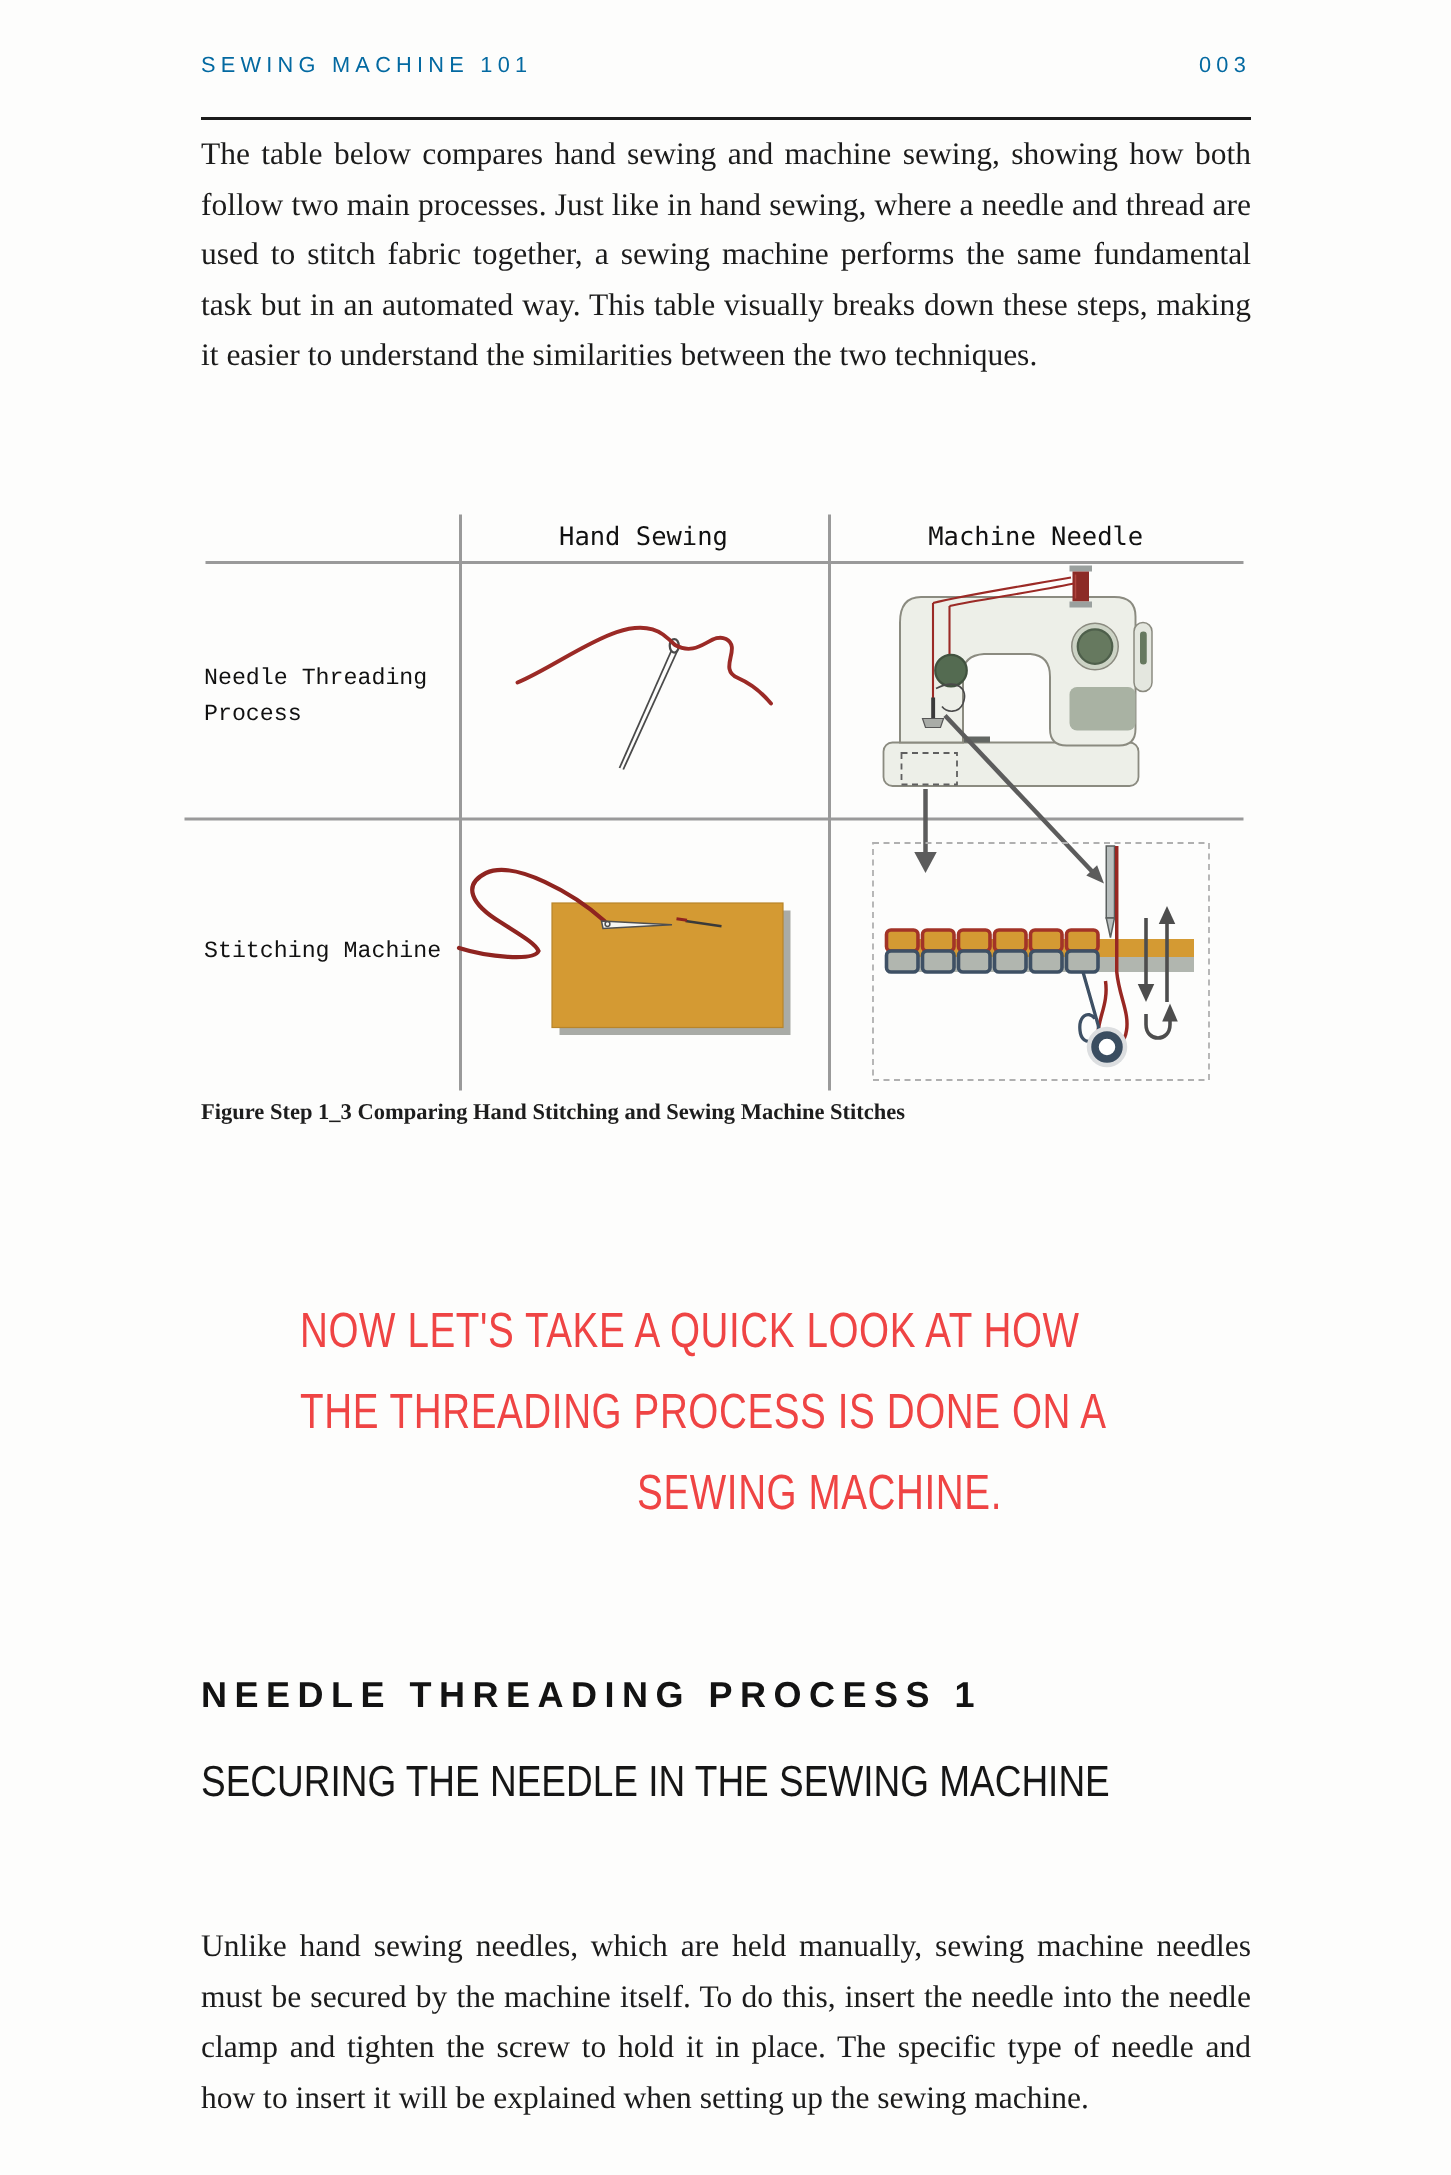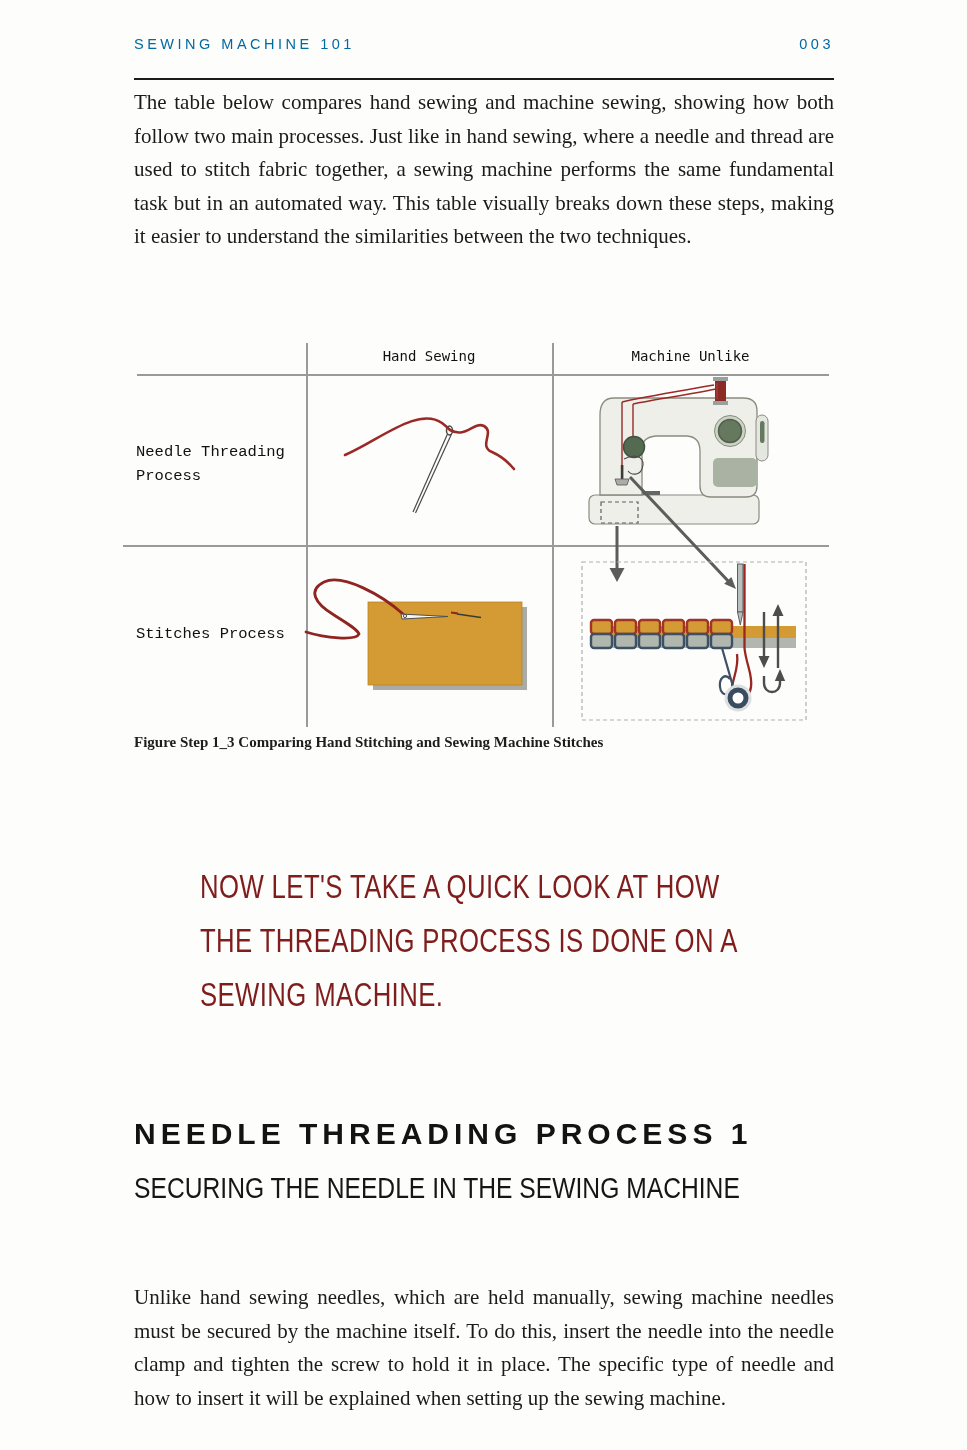--- a/index.html
+++ b/index.html
@@ -30,21 +30,21 @@
   .p-section { top:1281px;font-family:Liberation Serif, serif; }
   
   .figure { position:absolute; top:340px; left:123px; width:712px; height:400px; }
   .gridline { position:absolute; background:#9a9a9a; }
   .vline { width:2px; top:3px; height:384px; }
   .v1 { left:183px; } .v2 { left:429px; }
   .h1-line { height:2px; top:34px; left:14px; width:692px; }
   .h2-line { height:2px; top:205px; left:0; width:706px; }
   .col-head {
     position:absolute; top:8px; text-align:center;
-    font-family:"DejaVu Sans Mono", monospace; font-size:14px; color:#111;
+    font-family:"DejaVu Sans Mono", monospace; font-size:17px; color:#111;
   }
   .col-head.hand { left:183px; width:246px; }
   .col-head.machine { left:429px; width:277px; }
   .row-label {
     position:absolute; left:13px; width:172px;
     font-family:Liberation Mono, monospace; font-size:15.5px;
     line-height:24px; color:#111;
   }
   .rl1 { top:100px; } .rl2 { top:282px; }
   .figure svg { position:absolute; pointer-events:none; }
@@ -53,28 +53,28 @@
   .svg-hand-stitch { left:172px; top:228px; }
   .svg-stitch-diagram { left:455px; top:216px; }
   .caption {
     position:absolute; top:734px; left:134px; width:700px;
     font-family:"Liberation Serif", serif; font-weight:bold;
     font-size:15px; color:#1d1d1d;
   }
   
   .callout {
     position:absolute; top:860px; left:134px; width:600px;
-    text-align:left; font-size:33px; line-height:54px;
-    color:#7f1d1d; letter-spacing:0.5px;
+    text-align:right; font-size:33px; line-height:54px;
+    color:#ef4444; letter-spacing:0.5px;
   }
   .callout .line { transform:scaleX(0.78); transform-origin:50% 50%; white-space:nowrap; }
   
   .h1 {
     position:absolute; top:1117px; left:134px; width:720px;
-    font-size:30px; font-weight:bold; letter-spacing:5px;
+    font-size:24px; font-weight:bold; letter-spacing:5px;
     color:#131313; white-space:nowrap;
   }
   .h2 {
     position:absolute; top:1172px; left:134px; width:820px;
     font-size:29px; font-weight:normal; color:#161616;
     transform:scaleX(0.85); transform-origin:0 50%; white-space:nowrap;
   }
 </style>
 </head>
 <body>
@@ -89,23 +89,23 @@
 
   <div class="body-text p-intro">The table below compares hand sewing and machine sewing, showing how both follow two main processes. Just like in hand sewing, where a needle and thread are used to stitch fabric together, a sewing machine performs the same fundamental task but in an automated way. This table visually breaks down these steps, making it easier to understand the similarities between the two techniques.</div>
 
   <div class="figure">
     <div class="gridline vline v1"></div>
     <div class="gridline vline v2"></div>
     <div class="gridline h1-line"></div>
     <div class="gridline h2-line"></div>
 
     <div class="col-head hand">Hand Sewing</div>
-    <div class="col-head machine">Machine Unlike</div>
+    <div class="col-head machine">Machine Needle</div>
     <div class="row-label rl1">Needle Threading Process</div>
-    <div class="row-label rl2">Stitches Process</div>
+    <div class="row-label rl2">Stitching Machine</div>
 
     <svg class="svg-hand-needle" width="210" height="128" viewBox="0 0 210 128">
       <g>
         <line x1="117.5" y1="32" x2="83" y2="110" stroke="#4a4a4a" stroke-width="1.2"></line>
         <line x1="121.5" y1="32" x2="85.5" y2="111" stroke="#4a4a4a" stroke-width="1.2"></line>
         <ellipse cx="119.5" cy="28.5" rx="3" ry="4.5" fill="none" stroke="#4a4a4a" stroke-width="1.5"></ellipse>
       </g>
       <path d="M 15,53 C 48,39 88,4 112,21 C 116,24 118,26 120,28
                C 136,37 144,19 154,24 C 165,30 148,44 162,50
                C 171,54 179,61 184,67" fill="none" stroke="#9b2a26" stroke-width="2.6" stroke-linecap="round"></path>

